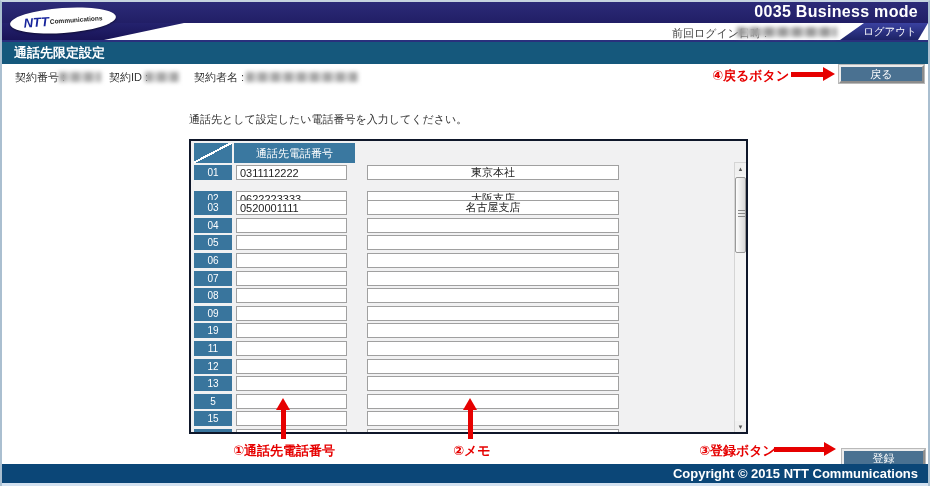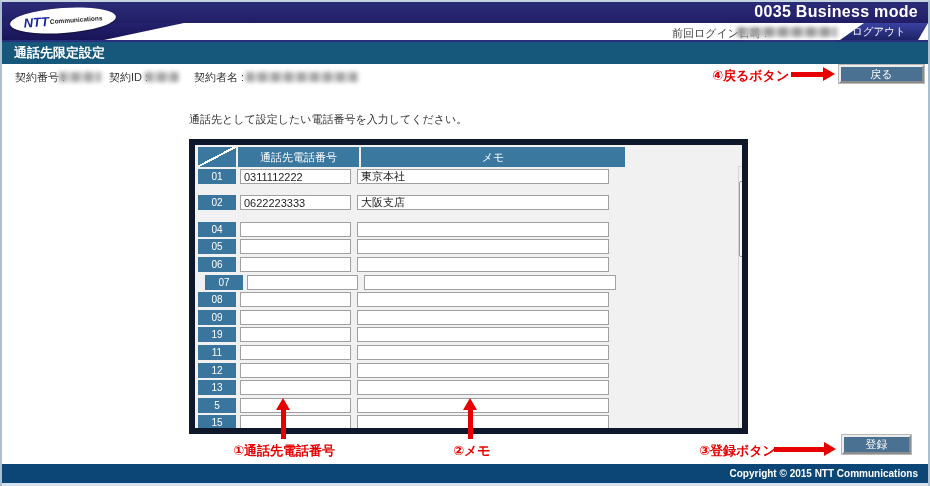--- a/index.html
+++ b/index.html
@@ -22,21 +22,21 @@
           border-radius:50%; transform:rotate(-4deg); display:flex; align-items:center;
           justify-content:center; gap:1px; box-shadow:0 1px 2px rgba(0,0,0,.45); }
   .logo .ntt { color:#18259c; font-weight:bold; font-style:italic; font-size:13px; }
   .logo .comms { color:#222; font-size:6.5px; font-weight:bold; }
   .last-login { position:absolute; left:670px; top:3px; font-size:11px; color:#444; }
   .login-blur { position:absolute; left:735px; top:4px; width:100px; height:10px;
                 background:repeating-linear-gradient(90deg,#9a9a9a 0 8px,#c8c8c8 8px 14px);
                 filter:blur(2px); }
   .logout-btn { position:absolute; left:838px; top:0; width:88px; height:17px;
                 background:linear-gradient(#3a41a0,#1d2366); color:#fff; font-size:10.5px;
-                line-height:16px; padding-left:12px; cursor:pointer;
+                line-height:16px; text-align:center; padding-left:12px; cursor:pointer;
                 clip-path:polygon(24px 0,100% 0,calc(100% - 10px) 100%,0 100%); }
 
   .title-bar { position:absolute; left:0; top:40px; width:100%; height:22px; background:#15587c;
                color:#fff; font-size:13px; font-weight:bold; line-height:22px; padding-left:12px; }
 
   
   .contract { position:absolute; left:0; top:62px; width:100%; height:26px; font-size:11px; color:#333; }
   .c-label { position:absolute; top:6px; white-space:nowrap; }
   .blur-val { position:absolute; top:8px; height:10px;
               background:repeating-linear-gradient(90deg,#a5a5a5 0 7px,#cfcfcf 7px 13px);
@@ -53,50 +53,50 @@
   .h-arrow::after { content:""; position:absolute; right:-12px; top:-5px; border-left:12px solid #e60000;
                     border-top:7px solid transparent; border-bottom:7px solid transparent; }
   .v-arrow { position:absolute; width:5px; background:#e60000; z-index:5; }
   .v-arrow::before { content:""; position:absolute; top:-11px; left:-5px; border-bottom:12px solid #e60000;
                      border-left:7px solid transparent; border-right:7px solid transparent; }
 
   .instruction { position:absolute; left:187px; top:110px; font-size:11px; color:#333; }
 
   
   .tbl { position:absolute; left:187px; top:137px; width:559px; height:295px;
-         background:#f1f1f2; border:6px solid #0f172a; overflow:hidden; }
+         background:#f1f1f2; border:2px solid #0f172a; overflow:hidden; }
   .th { position:absolute; top:2px; height:20px; background:#3a78a0; color:#fff; font-size:11px;
         line-height:20px; text-align:center; }
   .th-corner { left:3px; width:38px;
         background:#3a78a0 linear-gradient(to bottom right,transparent 46%,#fff 46%,#fff 52%,transparent 52%); }
   .th-phone { left:43px; width:121px; }
   .th-memo { left:166px; width:264px; }
   .t-row { position:absolute; left:0; width:100%; height:30px; }
   .rownum { position:absolute; left:3px; width:38px; height:15px; background:#39759d; color:#fff;
             font-size:10px; line-height:15px; text-align:center; }
   .t-row input { position:absolute; height:15px; border:1px solid #a0a0a0; font-size:11px;
                  padding:0 3px; font-family:inherit; color:#222; background:#fff; }
   .t-row .phone { left:45px; width:111px; }
-  .t-row .memo { left:162px; width:252px; }
+  .t-row .memo { left:176px; width:252px;text-align:center; }
 
   
   .sbar { position:absolute; left:543px; top:21px; width:13px; height:272px; background:#f4f4f4;
           border:1px solid #d5d5d5; }
   .sbtn { position:absolute; left:0; width:11px; height:12px; font-size:6px; color:#555;
           text-align:center; line-height:12px; background:#f0f0f0; cursor:pointer; }
   .sbtn.up { top:0; } .sbtn.down { bottom:0; }
   .sthumb { position:absolute; left:0; top:14px; width:11px; height:76px;
             background:linear-gradient(90deg,#fdfdfd,#d9d9d9); border:1px solid #9a9a9a;
             border-radius:2px; cursor:pointer; }
   .grip { position:absolute; left:2px; top:35px; width:7px; height:1px; background:#8a8a8a;
           box-shadow:0 3px 0 #8a8a8a,0 -3px 0 #8a8a8a; }
 
   
   .footer { position:absolute; left:0; top:462px; width:100%; height:19px; background:#0b4677;
-            color:#fff; font-size:10px; font-weight:bold; line-height:19px; text-align:right;
+            color:#fff; font-size:13px; font-weight:bold; line-height:19px; text-align:right;
             padding-right:10px; }
   .bottom-strip { position:absolute; left:0; top:481px; width:100%; height:5px; background:#d3e1f0; }
 </style>
 </head>
 <body>
 
 <div class="page">
 
   <div class="band1">
     <div class="product-title">0035 Business mode</div>
@@ -125,54 +125,58 @@
 
   <div class="red-note" style="left:710px;top:65px">④戻るボタン</div>
   <div class="h-arrow" style="left:789px;top:70px;width:32px"></div>
   <button class="sys-btn" style="left:837px;top:63px;width:85px;height:18px">戻る</button>
 
   <div class="instruction">通話先として設定したい電話番号を入力してください。</div>
 
   <div class="tbl" id="rows">
     <div class="th th-corner"></div>
     <div class="th th-phone">通話先電話番号</div>
-    <div class="th th-memo">メモ</div>
     <div class="sbar">
       <div class="sbtn up">▲</div>
       <div class="sthumb">
           <div class="grip"></div>
         </div>
       <div class="sbtn down">▼</div>
     </div>
   <div class="t-row" style="top: 24px;">
         <div class="rownum">01</div>
         <input class="phone" value="0311112222" style="">
         <input class="memo" value="東京本社" style="">
       </div>
       <div class="t-row" style="top: 42px; margin-top: 8px;">
         <div class="rownum">02</div>
         <input class="phone" value="0622223333" style="">
         <input class="memo" value="大阪支店" style="">
       </div>
+      <div class="t-row" style="top: 59px;">
+        <div class="rownum">03</div>
+        <input class="phone" value="0520001111" style="">
+        <input class="memo" value="名古屋支店" style="">
+      </div>
       <div class="t-row" style="top: 77px;">
         <div class="rownum">04</div>
         <input class="phone" style="">
         <input class="memo" style="">
       </div>
       <div class="t-row" style="top: 94px;">
         <div class="rownum">05</div>
         <input class="phone" style="">
         <input class="memo" style="">
       </div>
       <div class="t-row" style="top: 112px;">
         <div class="rownum">06</div>
         <input class="phone" style="">
         <input class="memo" style="">
       </div>
-      <div class="t-row" style="top: 130px; margin-left: 7px;">
+      <div class="t-row" style="top: 130px;">
         <div class="rownum">07</div>
         <input class="phone" style="">
         <input class="memo" style="">
       </div>
       <div class="t-row" style="top: 147px; text-decoration: underline;">
         <div class="rownum">08</div>
         <input class="phone" style="">
         <input class="memo" style="">
       </div>
       <div class="t-row" style="top: 165px;">
@@ -217,19 +221,19 @@
       </div>
     </div>
 
   <div class="v-arrow" style="left:279px;top:407px;height:30px"></div>
   <div class="v-arrow" style="left:466px;top:407px;height:30px"></div>
 
   <div class="red-note" style="left:231px;top:440px">①通話先電話番号</div>
   <div class="red-note" style="left:451px;top:440px">②メモ</div>
   <div class="red-note" style="left:697px;top:440px">③登録ボタン</div>
   <div class="h-arrow" style="left:772px;top:445px;width:50px"></div>
-  <button class="sys-btn" style="left:840px;top:433px;width:69px;height:19px">登録</button>
+  <button class="sys-btn" style="left:840px;top:447px;width:83px;height:19px">登録</button>
 
   <div class="footer">
     <span>Copyright © 2015 NTT Communications</span>
   </div>
   <div class="bottom-strip"></div>
 </div>
 
 </body></html>

